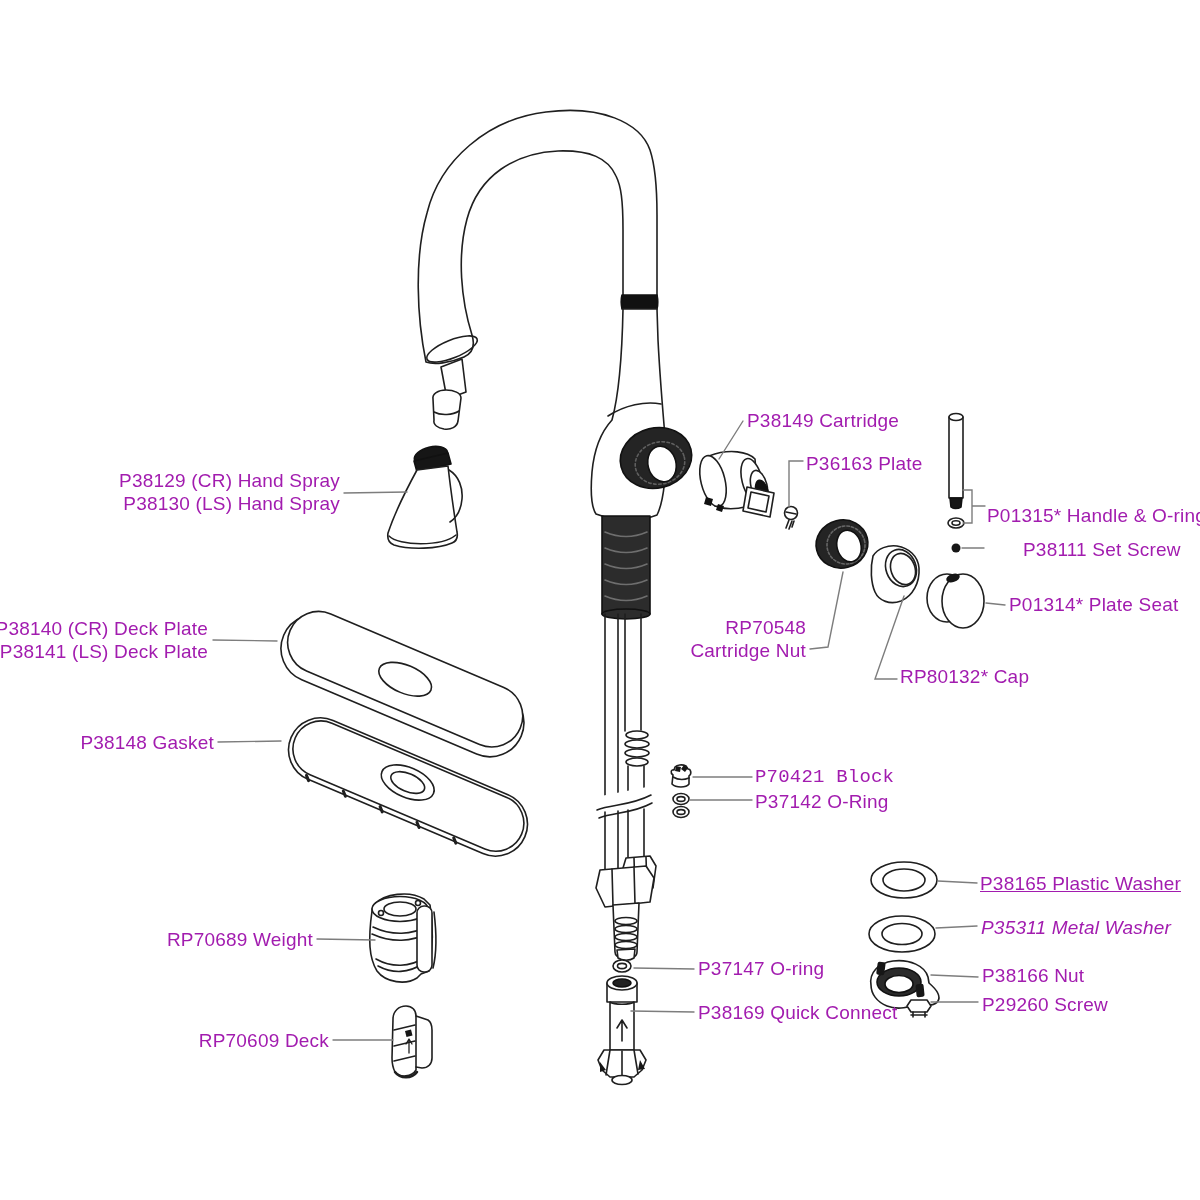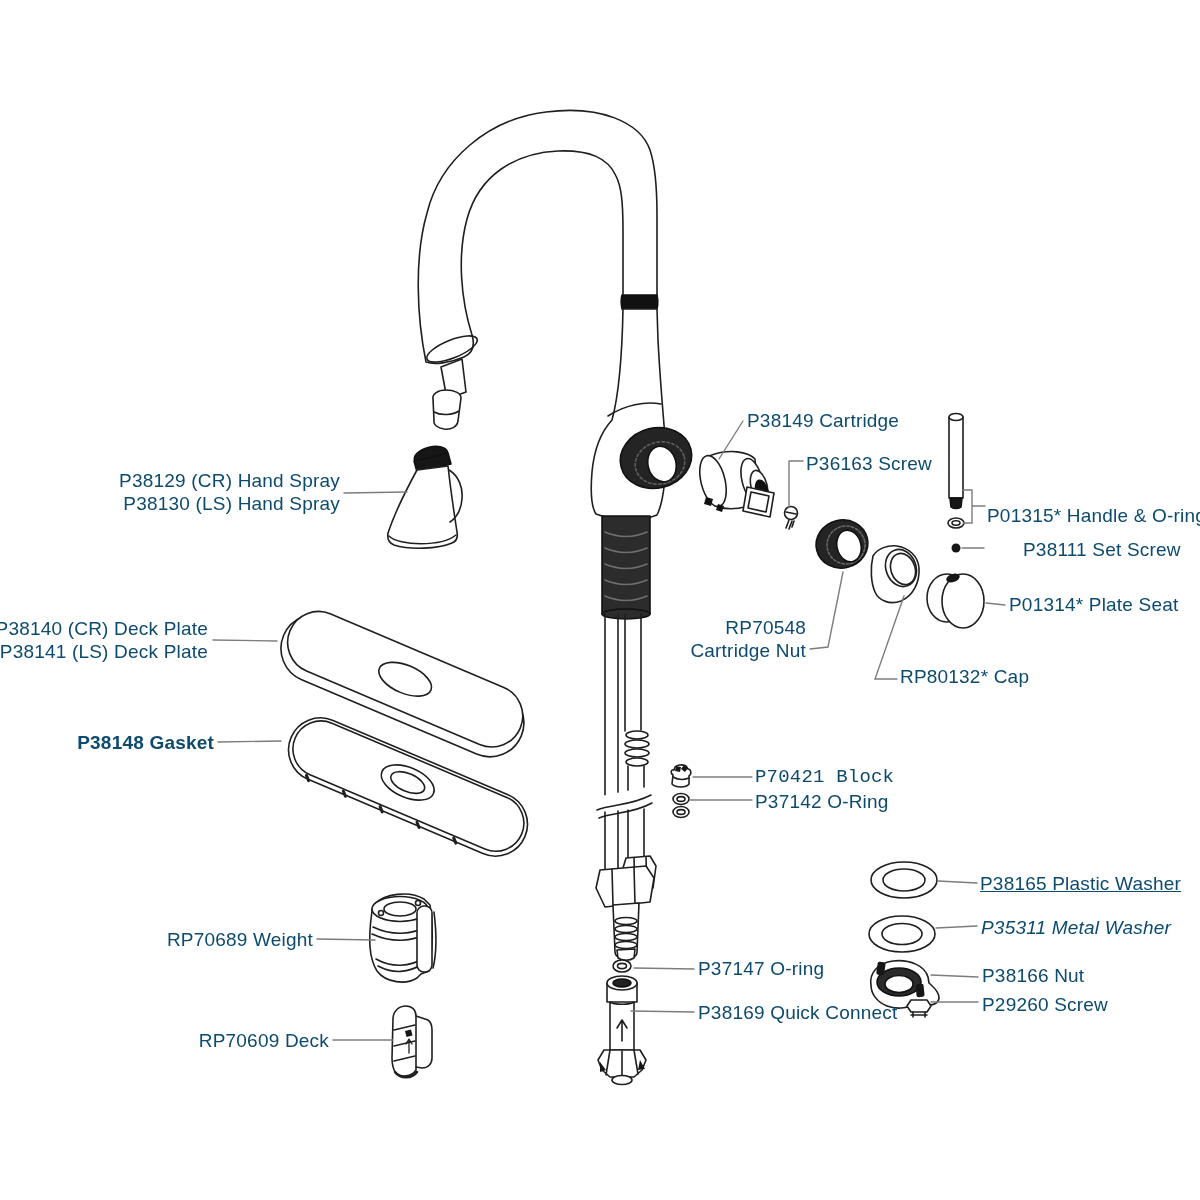--- a/index.html
+++ b/index.html
@@ -8,21 +8,21 @@
     width:1200px;height:1200px;
     background:#ffffff;
     overflow:hidden;
     font-family:"Liberation Sans", sans-serif;
   }
   .art-svg{position:absolute;left:0;top:0;width:1200px;height:1200px;}
   .lbl{
     position:absolute;
     font-size:19px;
     line-height:23px;
-    color:#0c4a6e;
+    color:#a21caf;
     white-space:nowrap;
     letter-spacing:0.2px;
   }
   .lbl.r{text-align:right;}
 </style>
 </head>
 <body>
 
 <div class="page">
 
@@ -264,29 +264,29 @@
   <div class="lbl r" style="right:860px;top:469px;">
     <div>P38129 (CR) Hand Spray</div>
     <div>P38130 (LS) Hand Spray</div>
   </div>
 
   <div class="lbl r" style="right:992px;top:617px;">
     <div>P38140 (CR) Deck Plate</div>
     <div>P38141 (LS) Deck Plate</div>
   </div>
 
-  <div class="lbl r" style="right:986px;top:731px;font-weight:bold;">P38148 Gasket</div>
+  <div class="lbl r" style="right:986px;top:731px;">P38148 Gasket</div>
 
   <div class="lbl r" style="right:887px;top:928px;">RP70689 Weight</div>
 
   <div class="lbl r" style="right:871px;top:1029px;">RP70609 Deck</div>
 
   <div class="lbl" style="left:747px;top:409px;">P38149 Cartridge</div>
 
-  <div class="lbl" style="left:806px;top:452px;">P36163 Screw</div>
+  <div class="lbl" style="left:806px;top:452px;">P36163 Plate</div>
 
   <div class="lbl" style="left:987px;top:504px;">P01315* Handle &amp; O-ring</div>
 
   <div class="lbl" style="left:1023px;top:538px;">P38111 Set Screw</div>
 
   <div class="lbl" style="left:1009px;top:593px;">P01314* Plate Seat</div>
 
   <div class="lbl r" style="right:394px;top:616px;">
     <div>RP70548</div>
     <div>Cartridge Nut</div>

